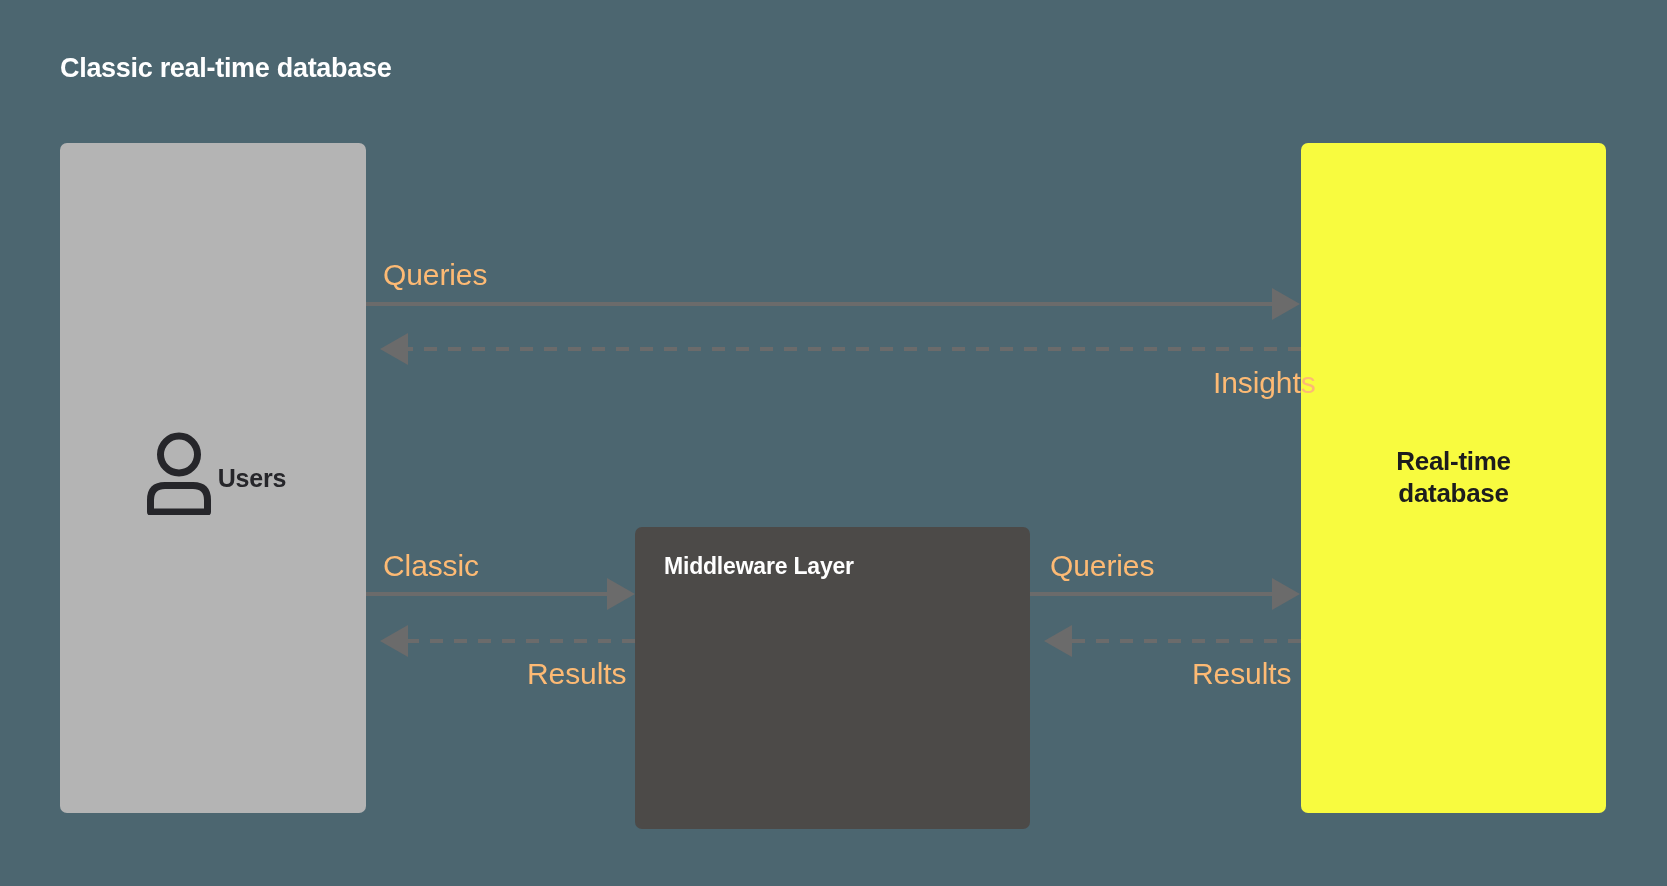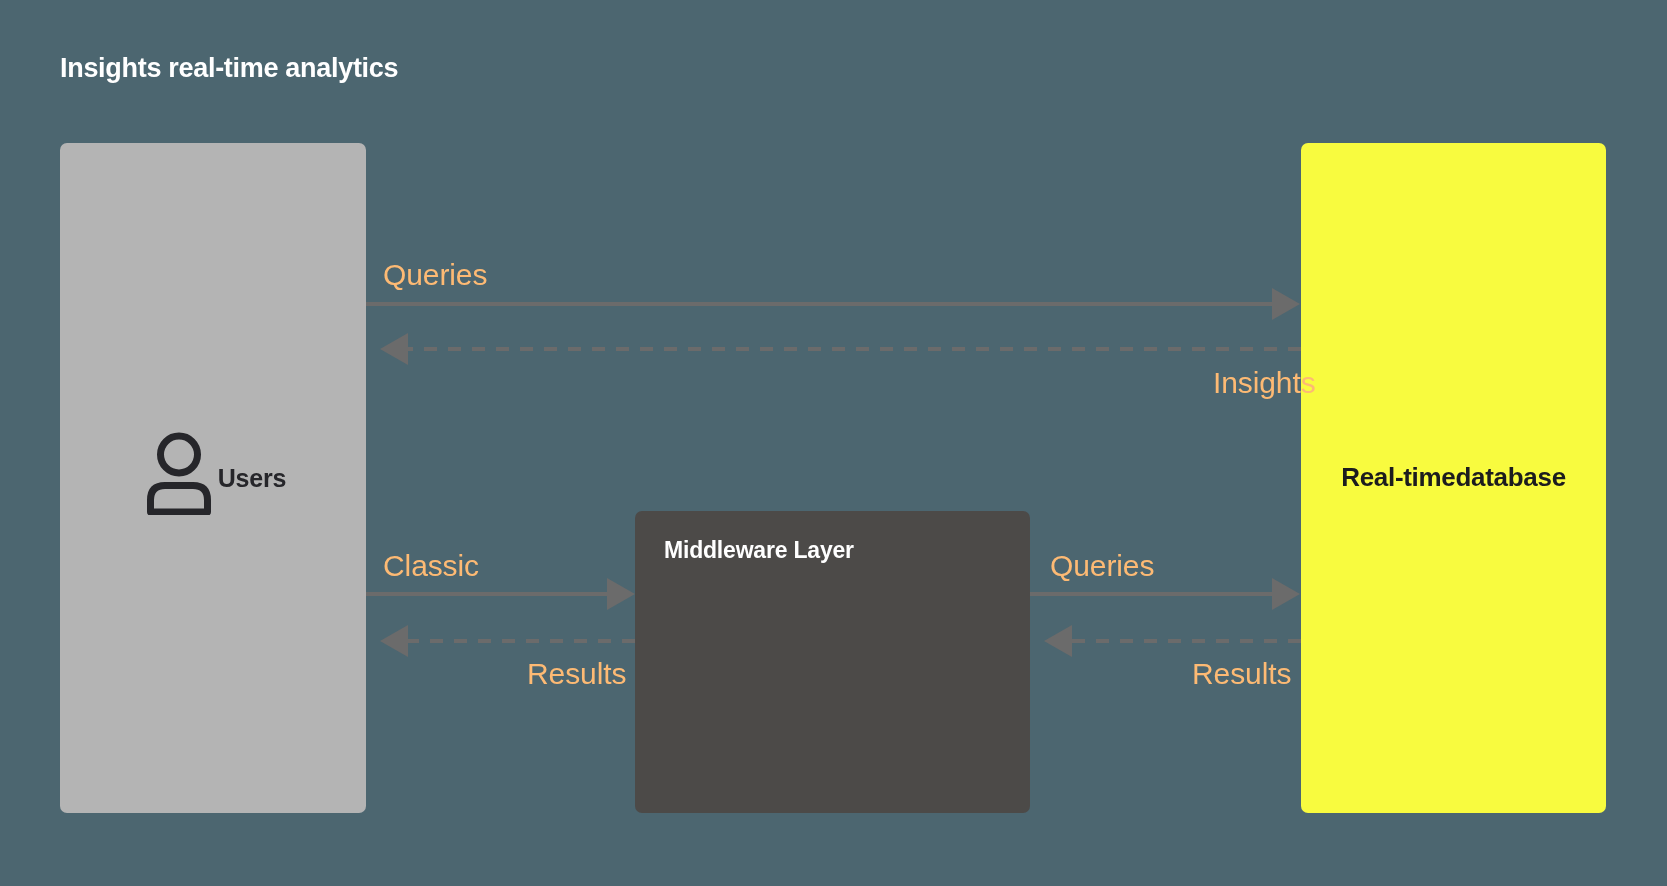--- a/index.html
+++ b/index.html
@@ -40,21 +40,21 @@
   }
   .node-users {
     left: 60px;
     top: 143px;
     width: 306px;
     height: 670px;
     background: #b4b4b4;
   }
   .node-middleware {
     left: 635px;
-    top: 511px;
+    top: 527px;
     width: 395px;
     height: 302px;
     background: #4c4a48;
   }
   .node-db {
     left: 1301px;
     top: 143px;
     width: 305px;
     height: 670px;
     background: #f8fb3f;
@@ -96,21 +96,21 @@
     white-space: nowrap;
   }
 
   .db-label {
     position: absolute;
     left: 0;
     top: 0;
     width: 100%;
     height: 100%;
     display: flex;
-    flex-direction: row;
+    flex-direction: column;
     align-items: center;
     justify-content: center;
     font-size: 26px;
     font-weight: bold;
     color: #1c1c1e;
     line-height: 1.22;
     text-align: center;
     letter-spacing: -0.3px;
   }
 
@@ -137,21 +137,21 @@
   .lbl-requests      { left: 383px;  top: 549px; }
   .lbl-results-left  { left: 527px;  top: 657px; }
   .lbl-queries-mid   { left: 1050px; top: 549px; }
   .lbl-results-right { left: 1192px; top: 657px; }
 </style>
 </head>
 <body>
 
 <div id="canvas">
 
-  <div class="title">Insights real-time analytics</div>
+  <div class="title">Classic real-time database</div>
 
   <div class="node node-users">
     <div class="users-inner">
       <svg class="users-icon" viewBox="0 0 78 84">
         <circle cx="39" cy="23.5" r="18.5" fill="none" stroke="#26262a" stroke-width="7"></circle>
         <path d="M10.5 81 L10.5 69 Q10.5 54.5 25 54.5 L53 54.5 Q67.5 54.5 67.5 69 L67.5 81 Z" fill="none" stroke="#26262a" stroke-width="7" stroke-linejoin="round"></path>
       </svg>
       <div class="users-label">Users</div>
     </div>
   </div>

